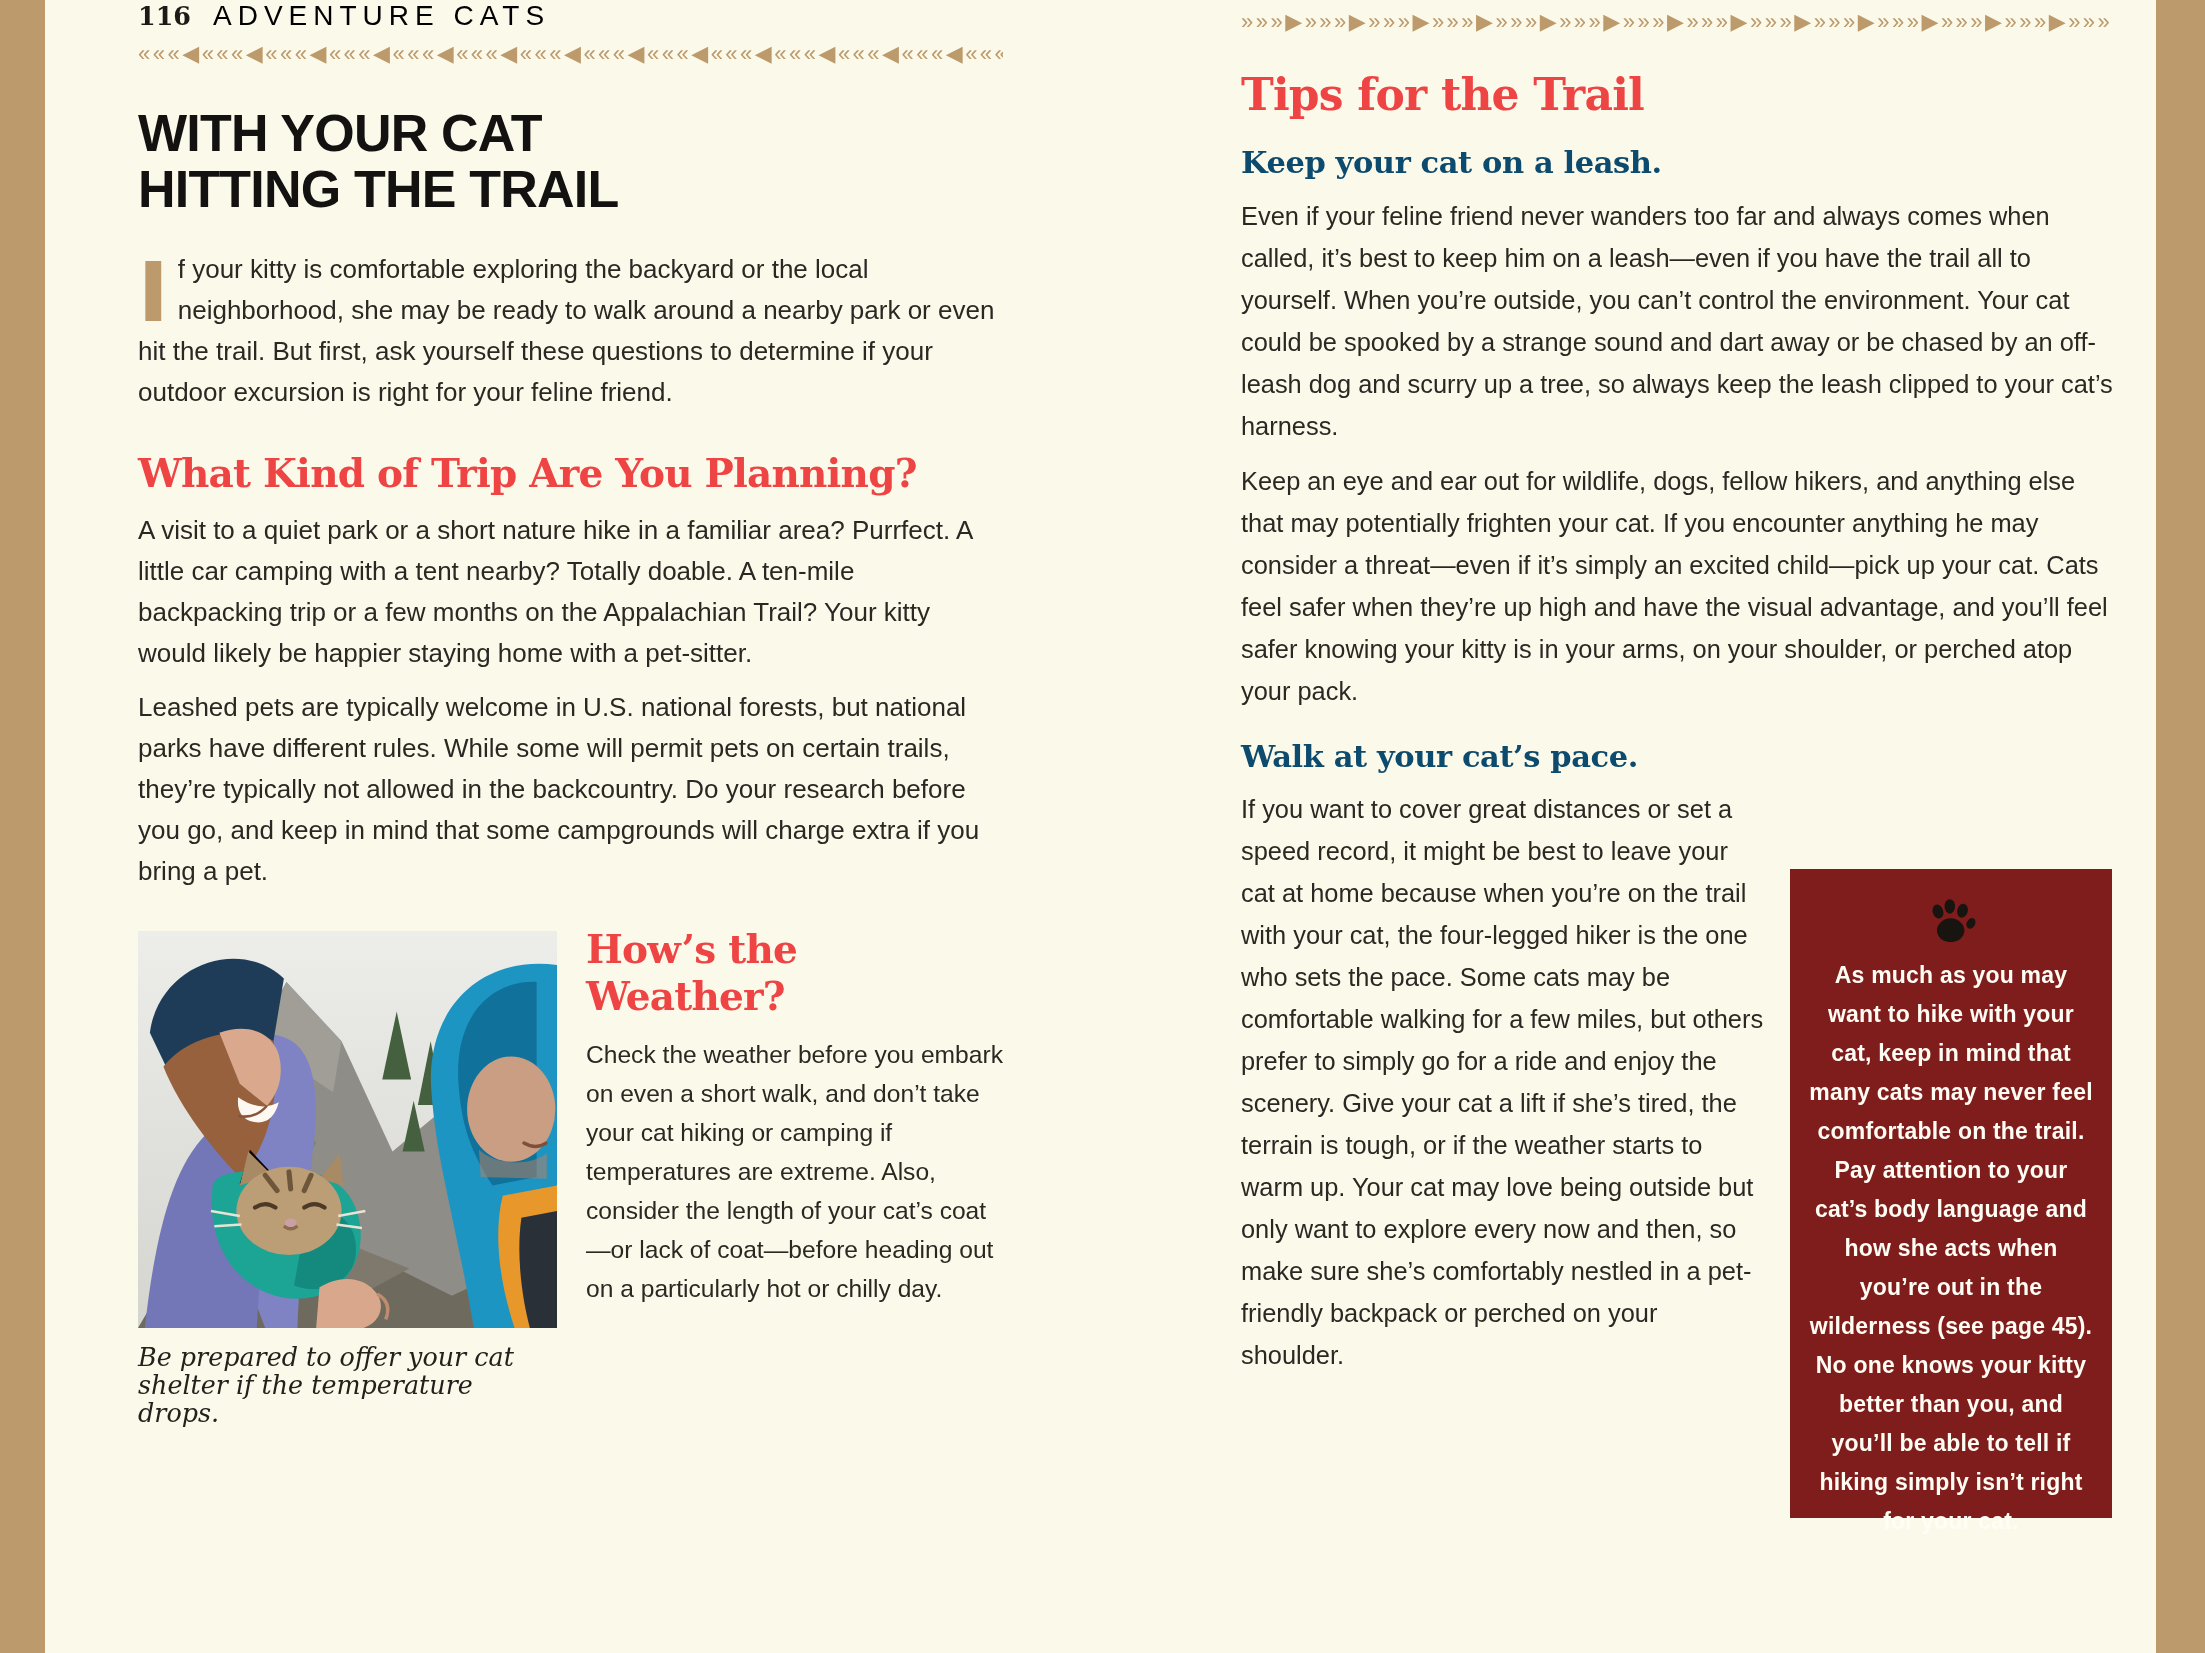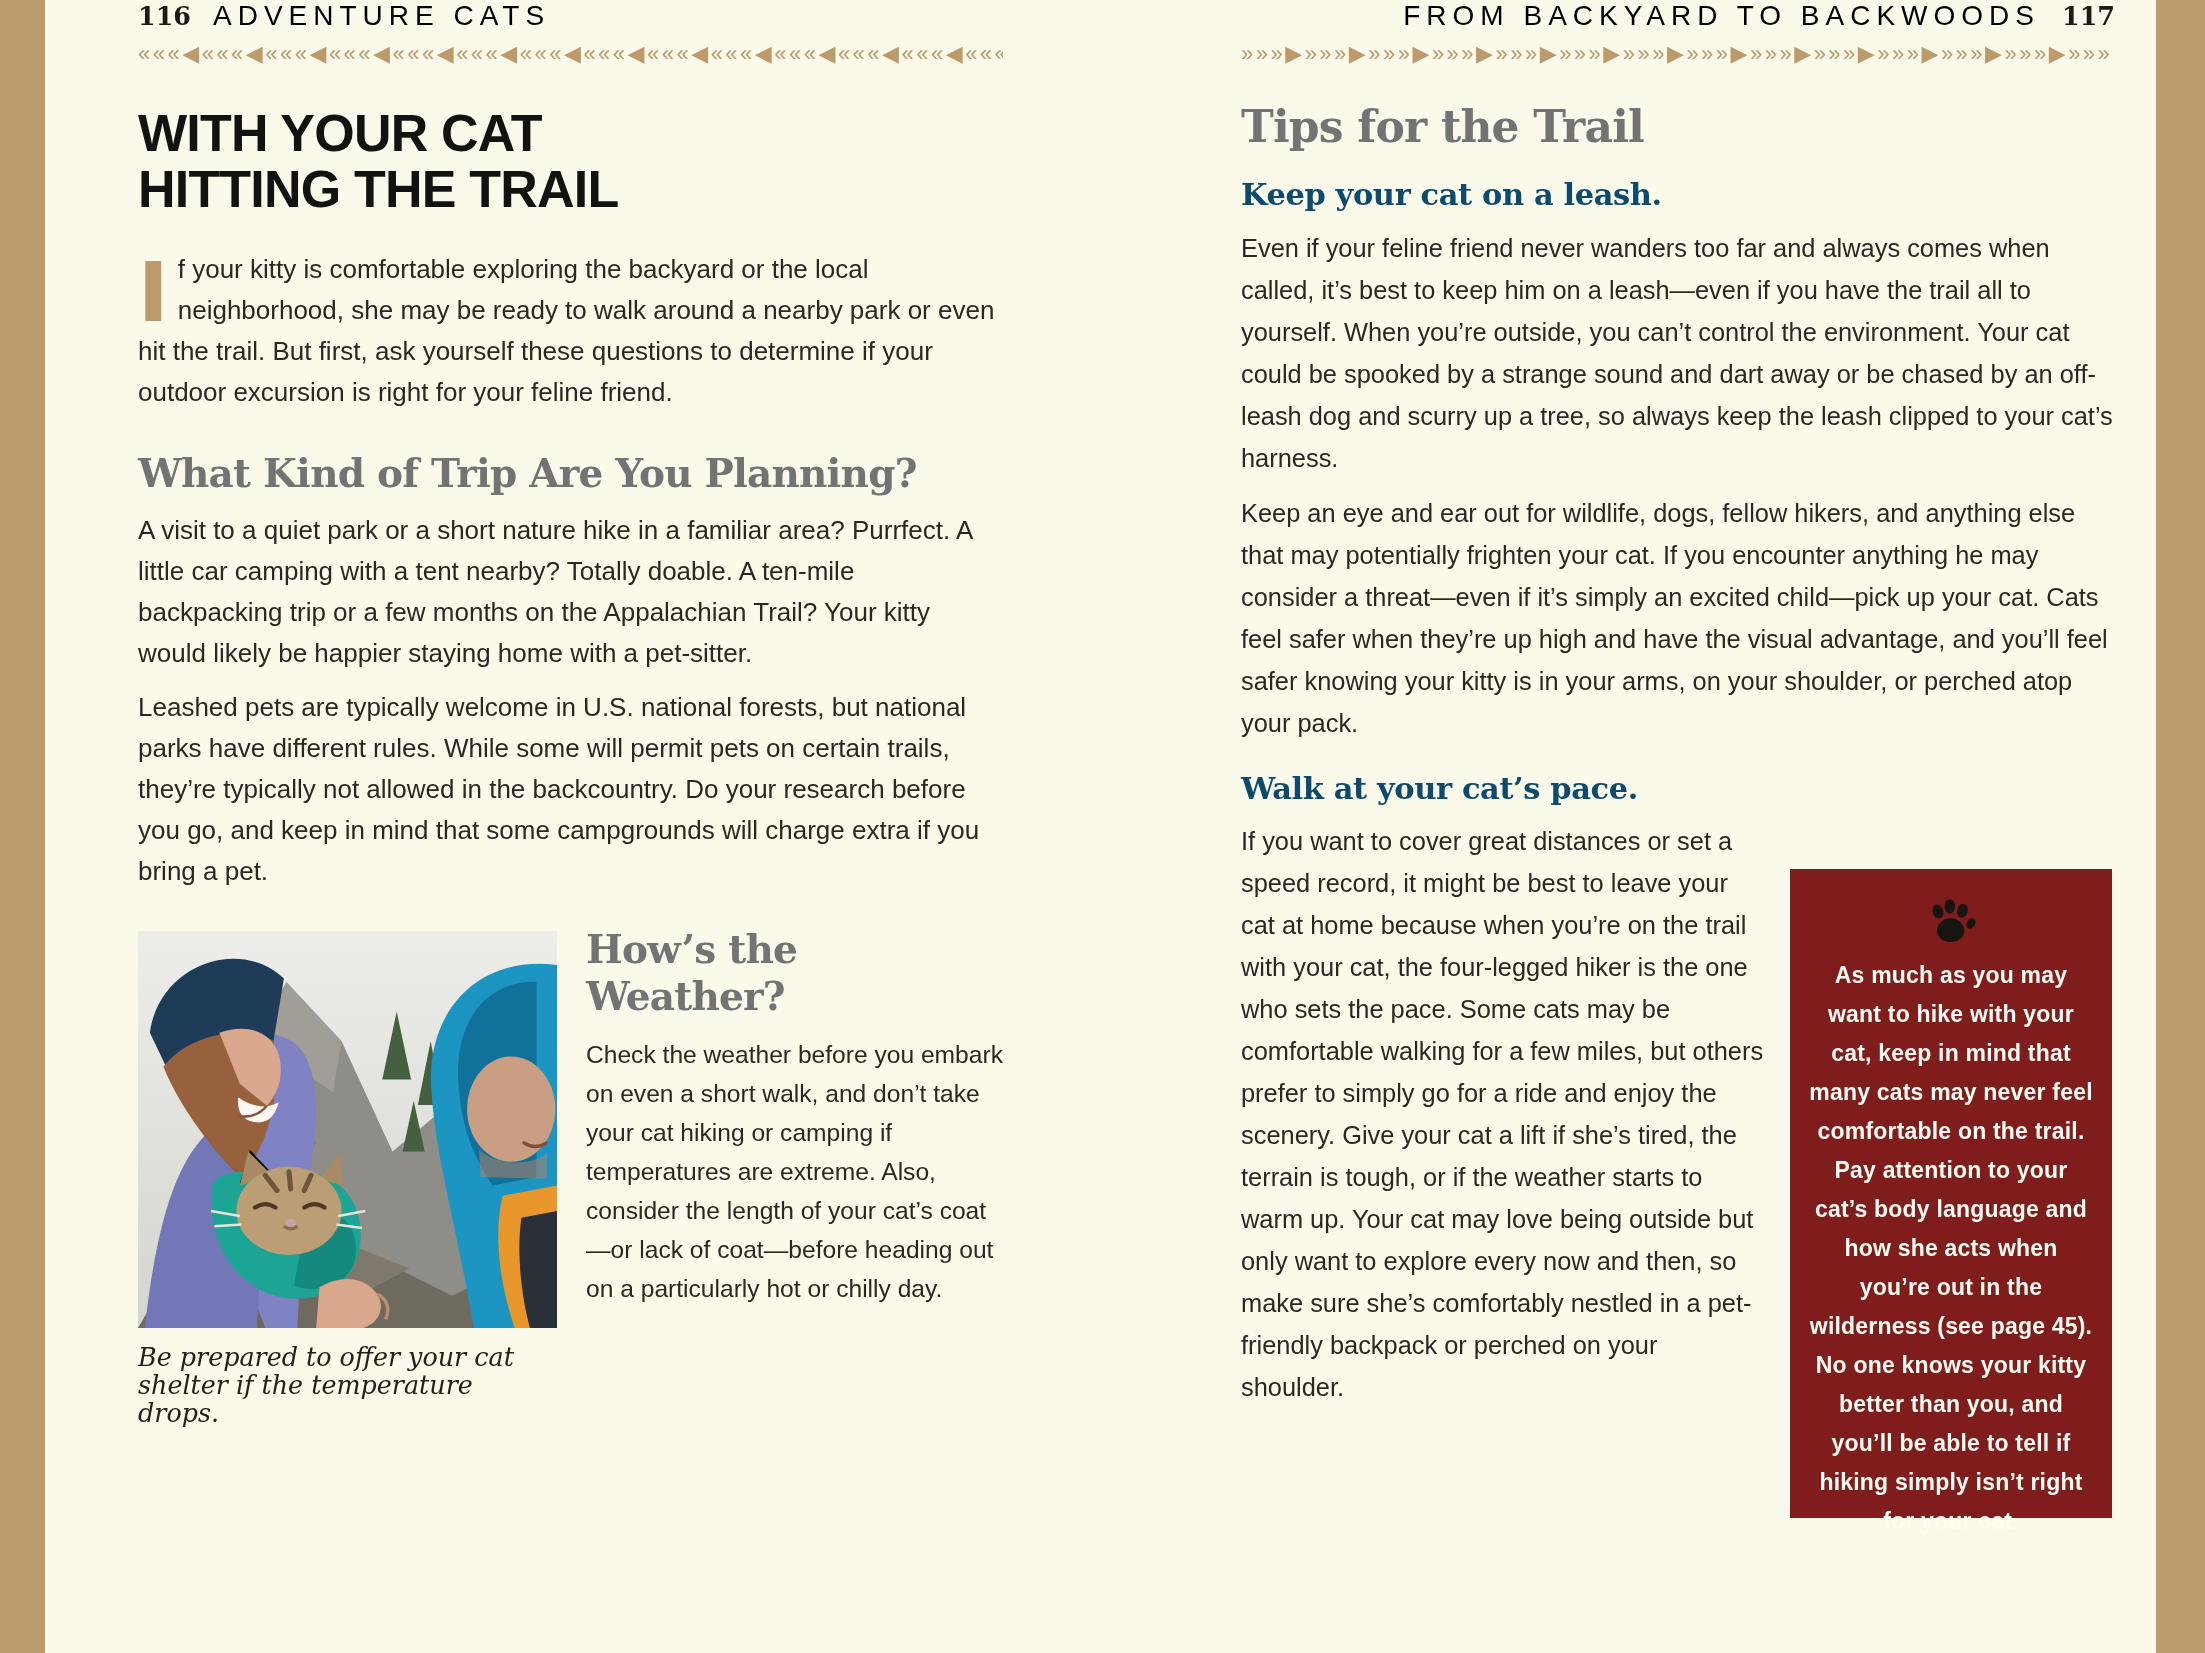--- a/index.html
+++ b/index.html
@@ -25,21 +25,21 @@
   .chevrons{
     margin-top:8.5px;white-space:nowrap;overflow:hidden;width:100%;
     color:#bd9a6b;font-size:22px;letter-spacing:2.5px;line-height:25.4px;
   }
 
   h1.display{
     margin:39px 0 0 0;font-size:52px;line-height:56px;letter-spacing:-0.8px;
     font-weight:bold;color:#141210;
   }
   .serif-h2{
-    font-family:"DejaVu Serif",serif;font-weight:bold;color:#737373;
+    font-family:"DejaVu Serif",serif;font-weight:bold;color:#ef4444;
     font-size:39px;line-height:46px;letter-spacing:-0.8px;margin:37px 0 0 0;
   }
   .serif-h3{
     font-family:"DejaVu Serif",serif;font-weight:bold;color:#0c4a6e;
     font-size:30.5px;line-height:37px;letter-spacing:-0.4px;margin:25.4px 0 0 0;
   }
   p.body{font-size:26px;line-height:41px;margin:13.6px 0 0 0;color:#2b2824;}
   p.intro{margin-top:32px;}
   .dropcap{
     float:left;color:#bd9a6b;font-weight:bold;
@@ -165,24 +165,20 @@
     </div>
     <div class="weather-col">
       <h2 class="serif-h2">How’s the Weather?</h2>
       <p class="body">Check the weather before you embark on even a short walk, and don’t take your cat hiking or camping if temperatures are extreme. Also, consider the length of your cat’s coat—or lack of coat—before heading out on a particularly hot or chilly day.</p>
     </div>
   </div>
 </div>
 
 <div class="page page-right">
 
-  <div class="running-row right">
-    <span class="running-head">FROM BACKYARD TO BACKWOODS</span>
-    <span class="folio">117</span>
-  </div>
   <div class="chevrons">»»»▶»»»▶»»»▶»»»▶»»»▶»»»▶»»»▶»»»▶»»»▶»»»▶»»»▶»»»▶»»»▶»»»</div>
 
   <h2 class="serif-h2 tips-title">Tips for the Trail</h2>
 
   <h3 class="serif-h3">Keep your cat on a leash.</h3>
   <p class="body">Even if your feline friend never wanders too far and always comes when called, it’s best to keep him on a leash—even if you have the trail all to yourself. When you’re outside, you can’t control the environment. Your cat could be spooked by a strange sound and dart away or be chased by an off-leash dog and scurry up a tree, so always keep the leash clipped to your cat’s harness.</p>
 
   <p class="body">Keep an eye and ear out for wildlife, dogs, fellow hikers, and anything else that may potentially frighten your cat. If you encounter anything he may consider a threat—even if it’s simply an excited child—pick up your cat. Cats feel safer when they’re up high and have the visual advantage, and you’ll feel safer knowing your kitty is in your arms, on your shoulder, or perched atop your pack.</p>
 
   <h3 class="serif-h3">Walk at your cat’s pace.</h3>

